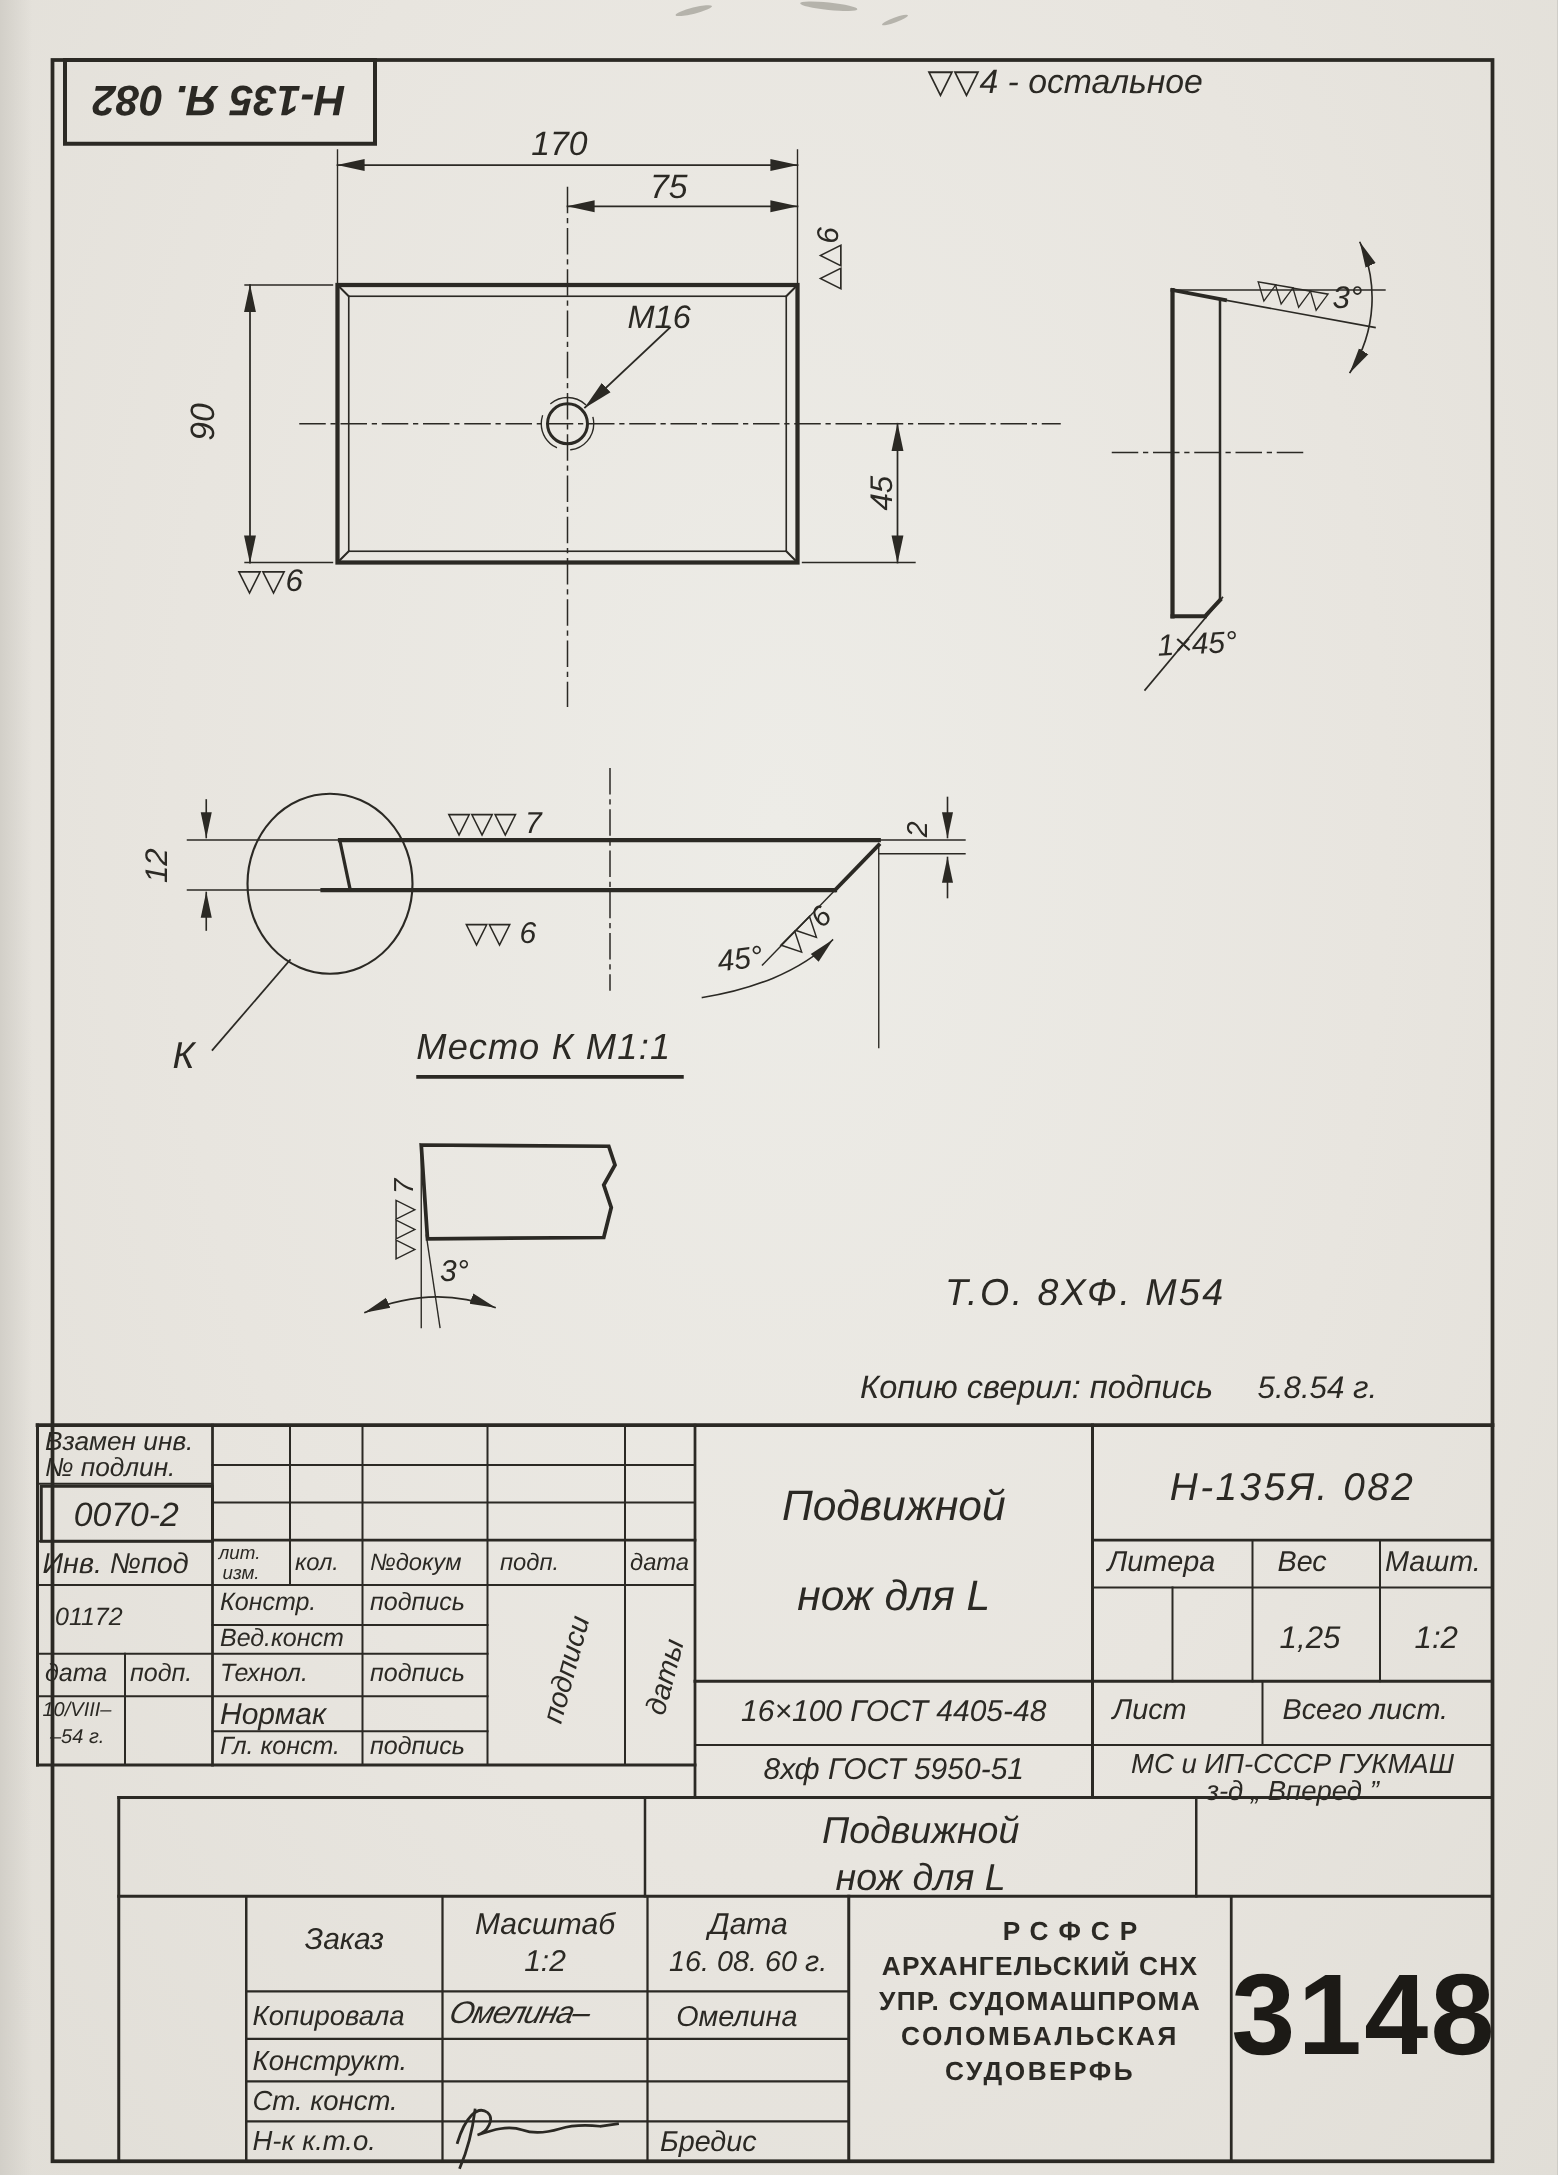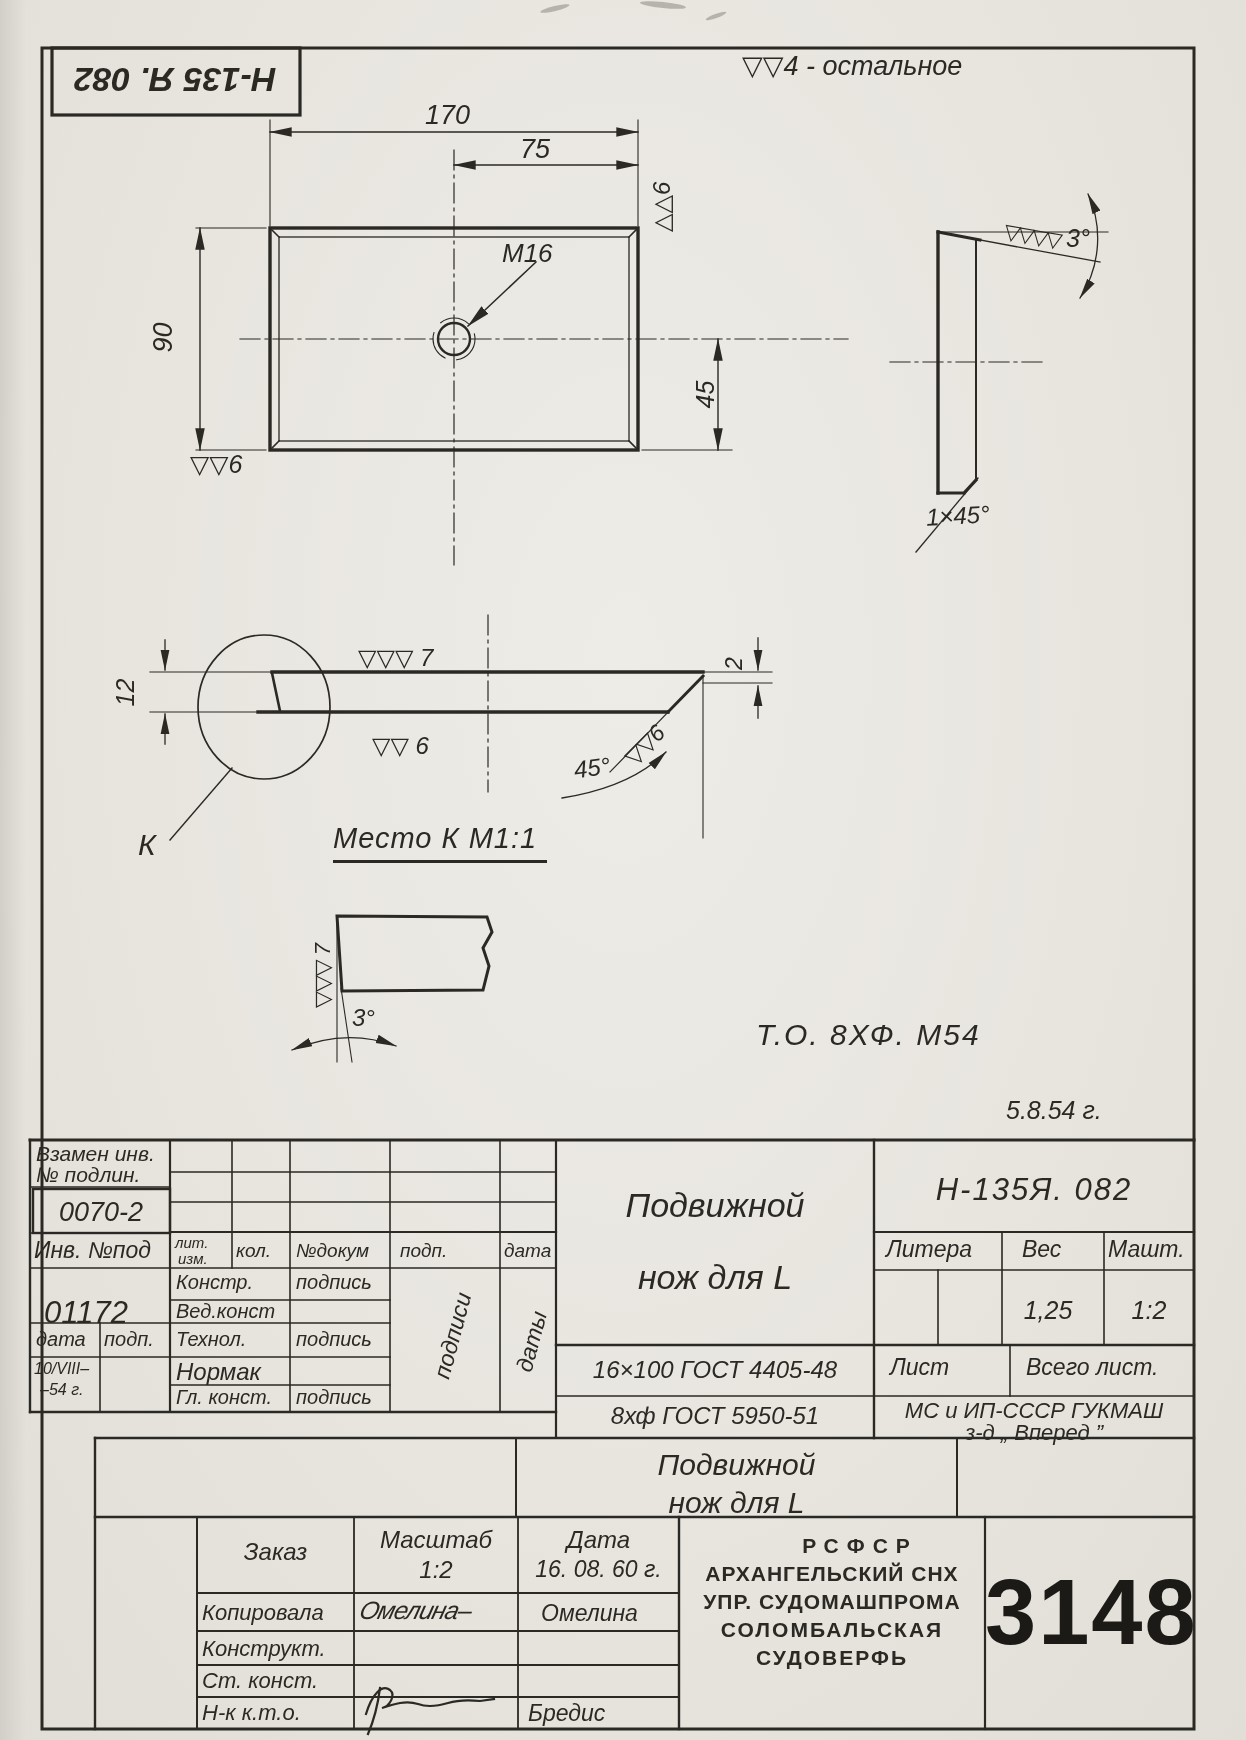--- a/index.html
+++ b/index.html
@@ -175,27 +175,28 @@
   <div class="lbl rotccw" style="left:728px;top:650px;font-size:23px;">2</div>
   <div class="lbl" style="left:622px;top:732px;font-size:23px;transform:rotate(-45deg);letter-spacing:-1px;">▽▽6</div>
   <div class="lbl" style="left:574px;top:754px;font-size:24px;transform:rotate(-7deg);">45°</div>
   <div class="lbl" style="left:138px;top:828px;font-size:30px;">К</div>
 
   <div class="lbl" style="left:333px;top:822px;font-size:29px;letter-spacing:1px;border-bottom:3px solid #2b2924;padding:0 10px 5px 0;">Место К  М1:1</div>
   <div class="lbl" style="left:310px;top:1008px;font-size:22px;transform:rotate(-90deg);transform-origin:0 0;letter-spacing:-1px;">▽▽▽ 7</div>
   <div class="lbl" style="left:352px;top:1004px;font-size:24px;">3°</div>
 
   <div class="lbl" style="left:756px;top:1018px;font-size:30px;letter-spacing:2px;">Т.О.  8ХФ.  М54</div>
+  <div class="lbl" style="left:688px;top:1094px;font-size:26px;">Копию сверил: подпись</div>
   <div class="lbl" style="left:1006px;top:1096px;font-size:25px;">5.8.54 г.</div>
 
   <div class="lbl" style="left:36px;top:1142px;font-size:21px;">Взамен инв.</div>
   <div class="lbl" style="left:36px;top:1163px;font-size:21px;">№ подлин.</div>
   <div class="lbl ctr" style="left:36px;top:1197px;width:130px;font-size:27px;">0070-2</div>
   <div class="lbl" style="left:34px;top:1237px;font-size:23px;">Инв. №под</div>
-  <div class="lbl" style="left:44px;top:1283px;font-size:31px;margin-top:12px;">01172</div>
+  <div class="lbl" style="left:44px;top:1283px;font-size:20px;">01172</div>
   <div class="lbl" style="left:36px;top:1328px;font-size:20px;">дата</div>
   <div class="lbl" style="left:104px;top:1328px;font-size:20px;">подп.</div>
   <div class="lbl" style="left:34px;top:1360px;font-size:16px;">10/VIII–</div>
   <div class="lbl" style="left:40px;top:1381px;font-size:16px;">–54 г.</div>
 
   <div class="lbl" style="left:175px;top:1234px;font-size:15px;">лит.</div>
   <div class="lbl" style="left:178px;top:1250px;font-size:15px;">изм.</div>
   <div class="lbl" style="left:236px;top:1240px;font-size:19px;">кол.</div>
   <div class="lbl" style="left:296px;top:1240px;font-size:19px;">№докум</div>
   <div class="lbl" style="left:400px;top:1240px;font-size:19px;">подп.</div>

